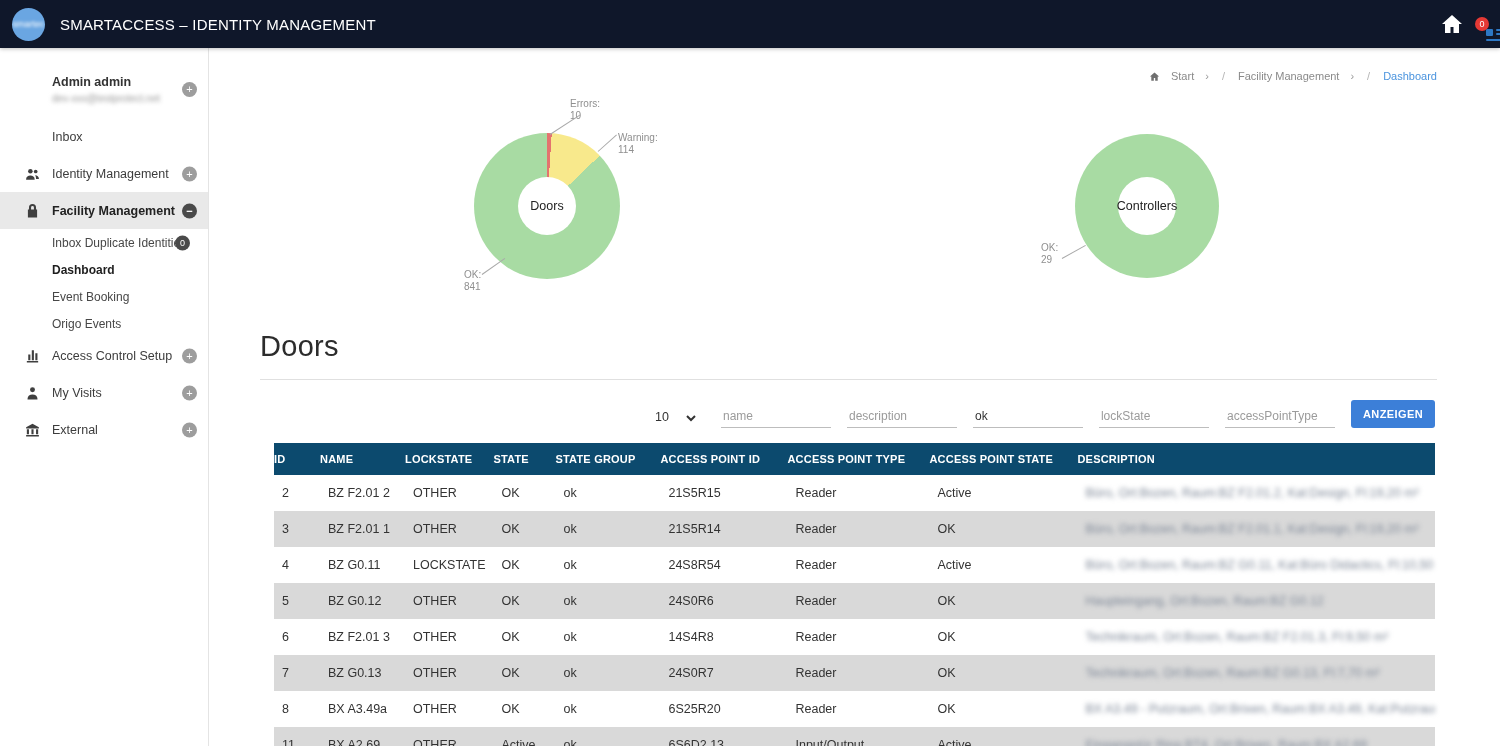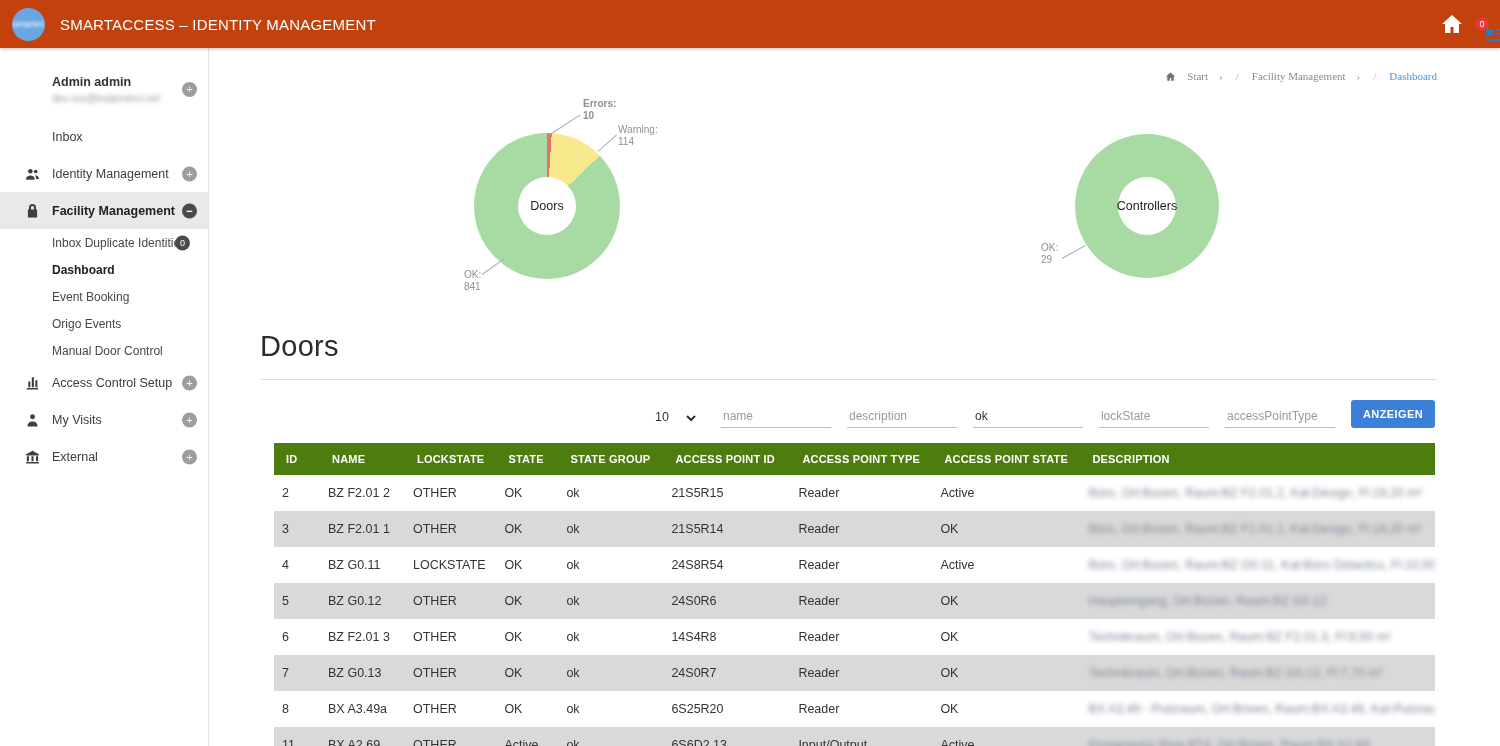--- a/index.html
+++ b/index.html
@@ -5,21 +5,21 @@
   * { box-sizing: border-box; }
   html,body { margin:0; padding:0; }
   body {
     width:1500px; height:746px; overflow:hidden; position:relative;
     font-family:"Liberation Sans", sans-serif; background:#fff; color:#333;
   }
 
   
   .topbar {
     position:absolute; top:0; left:0; width:1500px; height:48px;
-    background:#c2410c; display:flex; align-items:center; z-index:20;
+    background:#0f172a; display:flex; align-items:center; z-index:20;
     box-shadow:0 1px 4px rgba(0,0,0,.25);
   }
   .logo {
     width:33px; height:33px; border-radius:50%; background:#6aa6e2;
     margin-left:12px; display:flex; align-items:center; justify-content:center;
     color:#fff; font-size:9px; overflow:hidden;
   }
   .logo span { filter:blur(1.6px); }
   .topbar-title { color:#fff; font-size:15px; margin-left:15px; letter-spacing:.2px; }
   .topbar-right { margin-left:auto; display:flex; align-items:center; gap:18px; margin-right:18px; }
@@ -69,21 +69,21 @@
     position:absolute; right:18px; top:50%; transform:translateY(-50%);
     width:15px; height:15px; border-radius:50%; background:#4a4a4a; color:#fff;
     font-size:9px; line-height:15px; text-align:center;
   }
 
   
   .main { position:absolute; left:209px; top:48px; right:0; bottom:0; background:#fff; overflow:hidden; }
 
   .breadcrumb {
     position:absolute; top:22px; right:63px; font-size:11px; color:#8a8a8a;
-    display:flex; align-items:flex-end; gap:11px;font-family:Liberation Serif, serif;
+    display:flex; align-items:flex-end; gap:11px;
   }
   .breadcrumb svg { width:11px; height:11px; fill:#6f6f6f; display:block; }
   .crumb { cursor:pointer; color:#8a8a8a; }
   .crumb.current { color:#4b94de; }
   .crumb-sep::after { content:"›"; color:#9a9a9a; }
   .crumb-slash::after { content:"/"; color:#b5b5b5; padding:0 2px; }
 
   
   .chart-region { position:absolute; left:0; top:0; width:100%; height:300px; }
   .donut { position:absolute; border-radius:50%; }
@@ -114,22 +114,22 @@
   }
   .f-input::placeholder { color:#9b9b9b; }
   .btn-primary {
     background:#3c7fd8; color:#fff; border:none; border-radius:3px;
     font-family:"Liberation Sans",sans-serif; font-size:11px; font-weight:bold;
     letter-spacing:.4px; padding:8px 12px; cursor:pointer;
   }
 
   table.doors-table { width:100%; border-collapse:collapse; margin-top:15px; }
   .doors-table th {
-    background:#4d7c0f; color:#fff; font-size:11px; font-weight:bold; text-align:left;
-    padding:10px 12px; letter-spacing:.2px; white-space:nowrap;
+    background:#0c4a6e; color:#fff; font-size:11px; font-weight:bold; text-align:left;
+    padding:10px 0; letter-spacing:.2px; white-space:nowrap;
   }
   .doors-table th:nth-child(1){width:46px} .doors-table th:nth-child(2){width:85px}
   .doors-table th:nth-child(3){width:88px} .doors-table th:nth-child(4){width:62px}
   .doors-table th:nth-child(5){width:105px} .doors-table th:nth-child(6){width:127px}
   .doors-table th:nth-child(7){width:142px} .doors-table th:nth-child(8){width:148px}
   .doors-table td { font-size:12.5px; color:#333; padding:11px 8px; white-space:nowrap; }
   .doors-table tbody tr:nth-child(even) { background:#d9d9d9; }
   .doors-table td.desc { color:#7d8797; max-width:345px; overflow:hidden; filter:blur(2.4px); }
 </style>
 </head>
@@ -194,23 +194,20 @@
     </div>
     <div class="sub-item active">
       <span>Dashboard</span>
     </div>
     <div class="sub-item">
       <span>Event Booking</span>
     </div>
     <div class="sub-item">
       <span>Origo Events</span>
     </div>
-    <div class="sub-item">
-      <span>Manual Door Control</span>
-    </div>
   </div>
 
   <div class="nav-item">
     <span class="icon">
       <svg viewBox="0 0 24 24">
           <path d="M4 19h16v2H4zM6 10h3v8H6zm5-6h3v14h-3zm5 4h3v10h-3z"></path>
         </svg>
     </span>
     <span>Access Control Setup</span>
     <span class="expander plus"></span>
@@ -256,26 +253,26 @@
     <span class="crumb-sep"></span>
     <span class="crumb-slash"></span>
     <span class="crumb current">Dashboard</span>
   </nav>
 
   <div class="chart-region">
 
     <div class="donut" style="left: 265px; top: 85px; width: 146px; height: 146px; background: conic-gradient(rgb(228, 115, 110) 0deg, rgb(228, 115, 110) 3.73deg, rgb(248, 233, 140) 3.73deg, rgb(248, 233, 140) 46.26deg, rgb(168, 219, 163) 46.26deg, rgb(168, 219, 163) 360deg);">
       <div class="hole" style="left:44px; top:44px; width:58px; height:58px;">Doors</div>
     </div>
-    <div class="callout" style="left:374px; top:50px;font-weight:bold;">
+    <div class="callout" style="left:361px; top:50px;">
       <div class="cl-name">Errors</div>
       <div class="cl-val">10</div>
     </div>
     <div class="cline" style="left:341px; top:86px; width:36px; transform:rotate(-33deg);"></div>
-    <div class="callout" style="left:409px; top:76px;">
+    <div class="callout" style="left:409px; top:84px;">
       <div class="cl-name">Warning</div>
       <div class="cl-val">114</div>
     </div>
     <div class="cline" style="left:389px; top:103px; width:25px; transform:rotate(-42deg);"></div>
     <div class="callout" style="left:255px; top:221px;">
       <div class="cl-name">OK</div>
       <div class="cl-val">841</div>
     </div>
     <div class="cline" style="left:273px; top:226px; width:28px; transform:rotate(-35deg);"></div>
 

